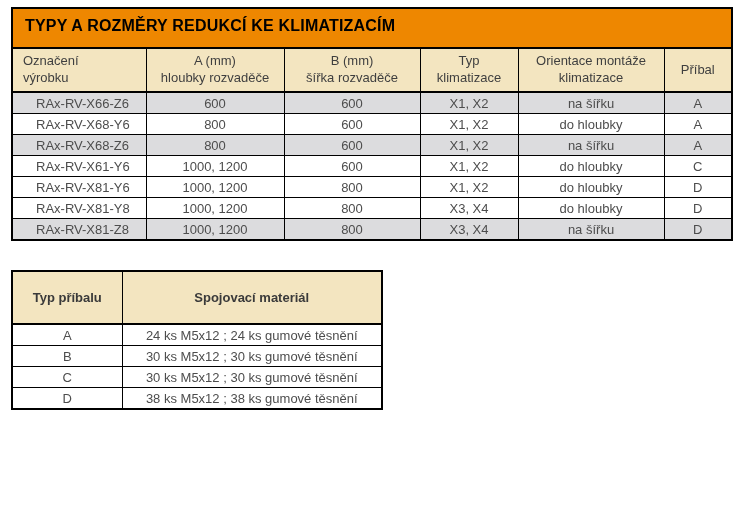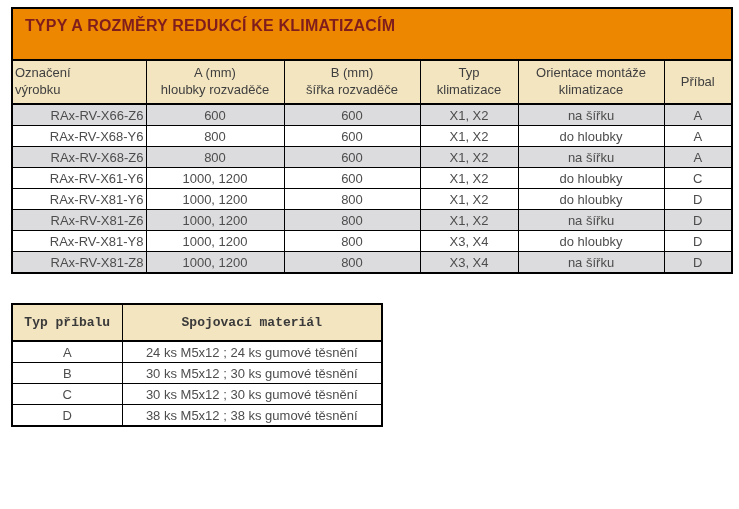--- a/index.html
+++ b/index.html
@@ -36,73 +36,72 @@
   table.main { width: 720px; }
   table.main col.c1 { width: 134px; }
   table.main col.c2 { width: 138px; }
   table.main col.c3 { width: 136px; }
   table.main col.c4 { width: 98px;  }
   table.main col.c5 { width: 146px; }
   table.main col.c6 { width: 68px;  }
 
   tr.title-row th {
     background: #ee8700;
-    color: #7f1d1d;
+    color: #000000;
     font-size: 16px;
     font-weight: bold;
     text-align: left;
     height: 34px;
-    padding: 0 0 16px 12px;
+    padding: 0 0 4px 12px;
     letter-spacing: 0.2px;
     border-bottom: 2px solid #000000;
   }
   tr.head-row th {
     background: #f3e5c0;
     color: #3f3f3f;
     font-weight: normal;
     text-align: center;
     vertical-align: middle;
     height: 40px;
     line-height: 1.3;
     white-space: pre-line;
     padding: 1px 2px;
     border-bottom: 2px solid #000000;
   }
   tr.head-row th.left {
     text-align: left;
-    padding-left: 2px;
+    padding-left: 10px;
   }
   table.main tbody td {
     height: 20px;
     text-align: center;
     vertical-align: middle;
     padding: 0 2px;
     background: #ffffff;
   }
   table.main tbody tr.alt td { background: #dcdcde; }
   table.main tbody td.left {
-    text-align: right;
-    padding-left: 16px;
+    text-align: left;
+    padding-left: 23px;
   }
 
   
   table.sub {
     width: 370px;
     margin-top: 29px;
   }
   table.sub col.s1 { width: 110px; }
   table.sub col.s2 { width: 260px; }
   table.sub thead th {
     background: #f3e5c0;
     color: #3a3a3a;
     font-weight: bold;
     height: 21px;
-    padding: 7px 2px;
+    padding: 15px 2px;
     border-bottom: 2px solid #000000;
-    font-family: Liberation Mono, monospace;
   }
   table.sub tbody td {
     height: 20px;
     text-align: center;
     vertical-align: middle;
     background: #ffffff;
     padding: 0 2px;
   }
 </style>
 </head>
@@ -172,28 +171,20 @@
             <td>C</td>
           </tr>
           <tr>
             <td class="left">RAx-RV-X81-Y6</td>
             <td>1000, 1200</td>
             <td>800</td>
             <td>X1, X2</td>
             <td>do hloubky</td>
             <td>D</td>
           </tr>
-          <tr class="alt">
-            <td class="left">RAx-RV-X81-Z6</td>
-            <td>1000, 1200</td>
-            <td>800</td>
-            <td>X1, X2</td>
-            <td>na šířku</td>
-            <td>D</td>
-          </tr>
           <tr>
             <td class="left">RAx-RV-X81-Y8</td>
             <td>1000, 1200</td>
             <td>800</td>
             <td>X3, X4</td>
             <td>do hloubky</td>
             <td>D</td>
           </tr>
           <tr class="alt">
             <td class="left">RAx-RV-X81-Z8</td>

